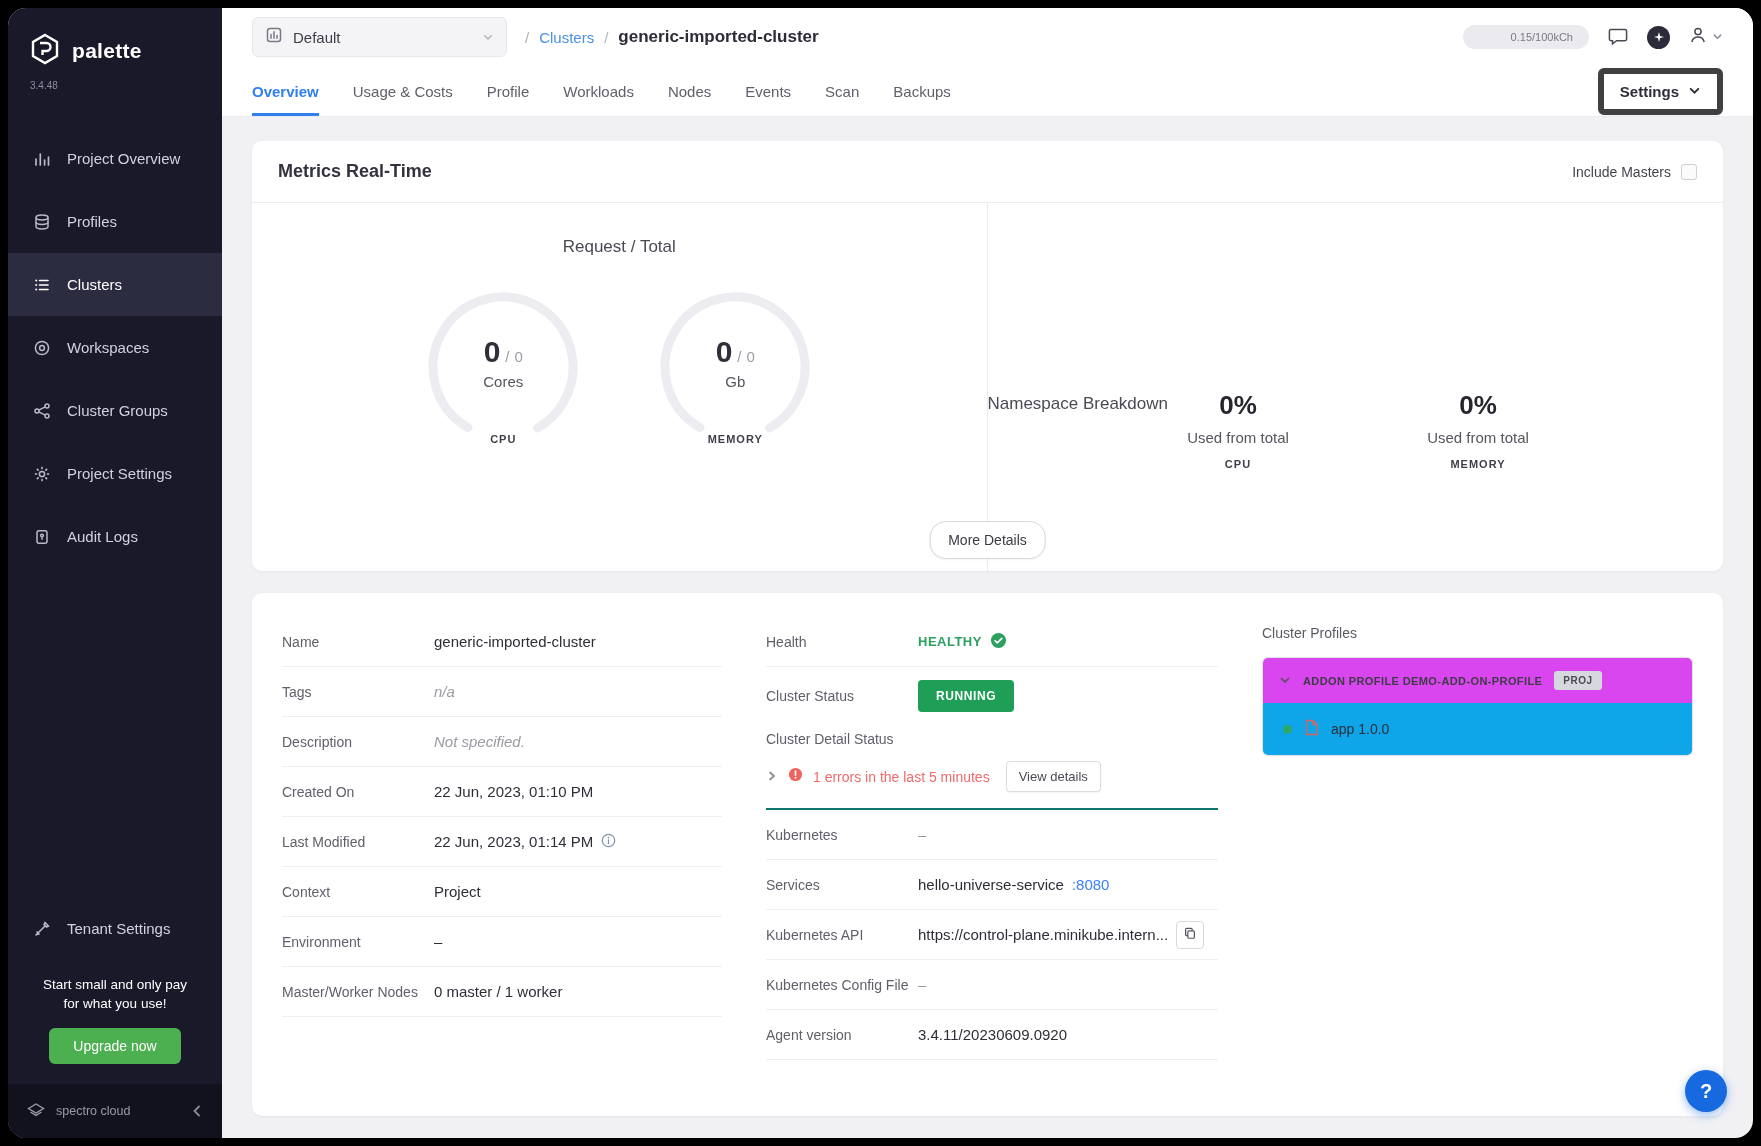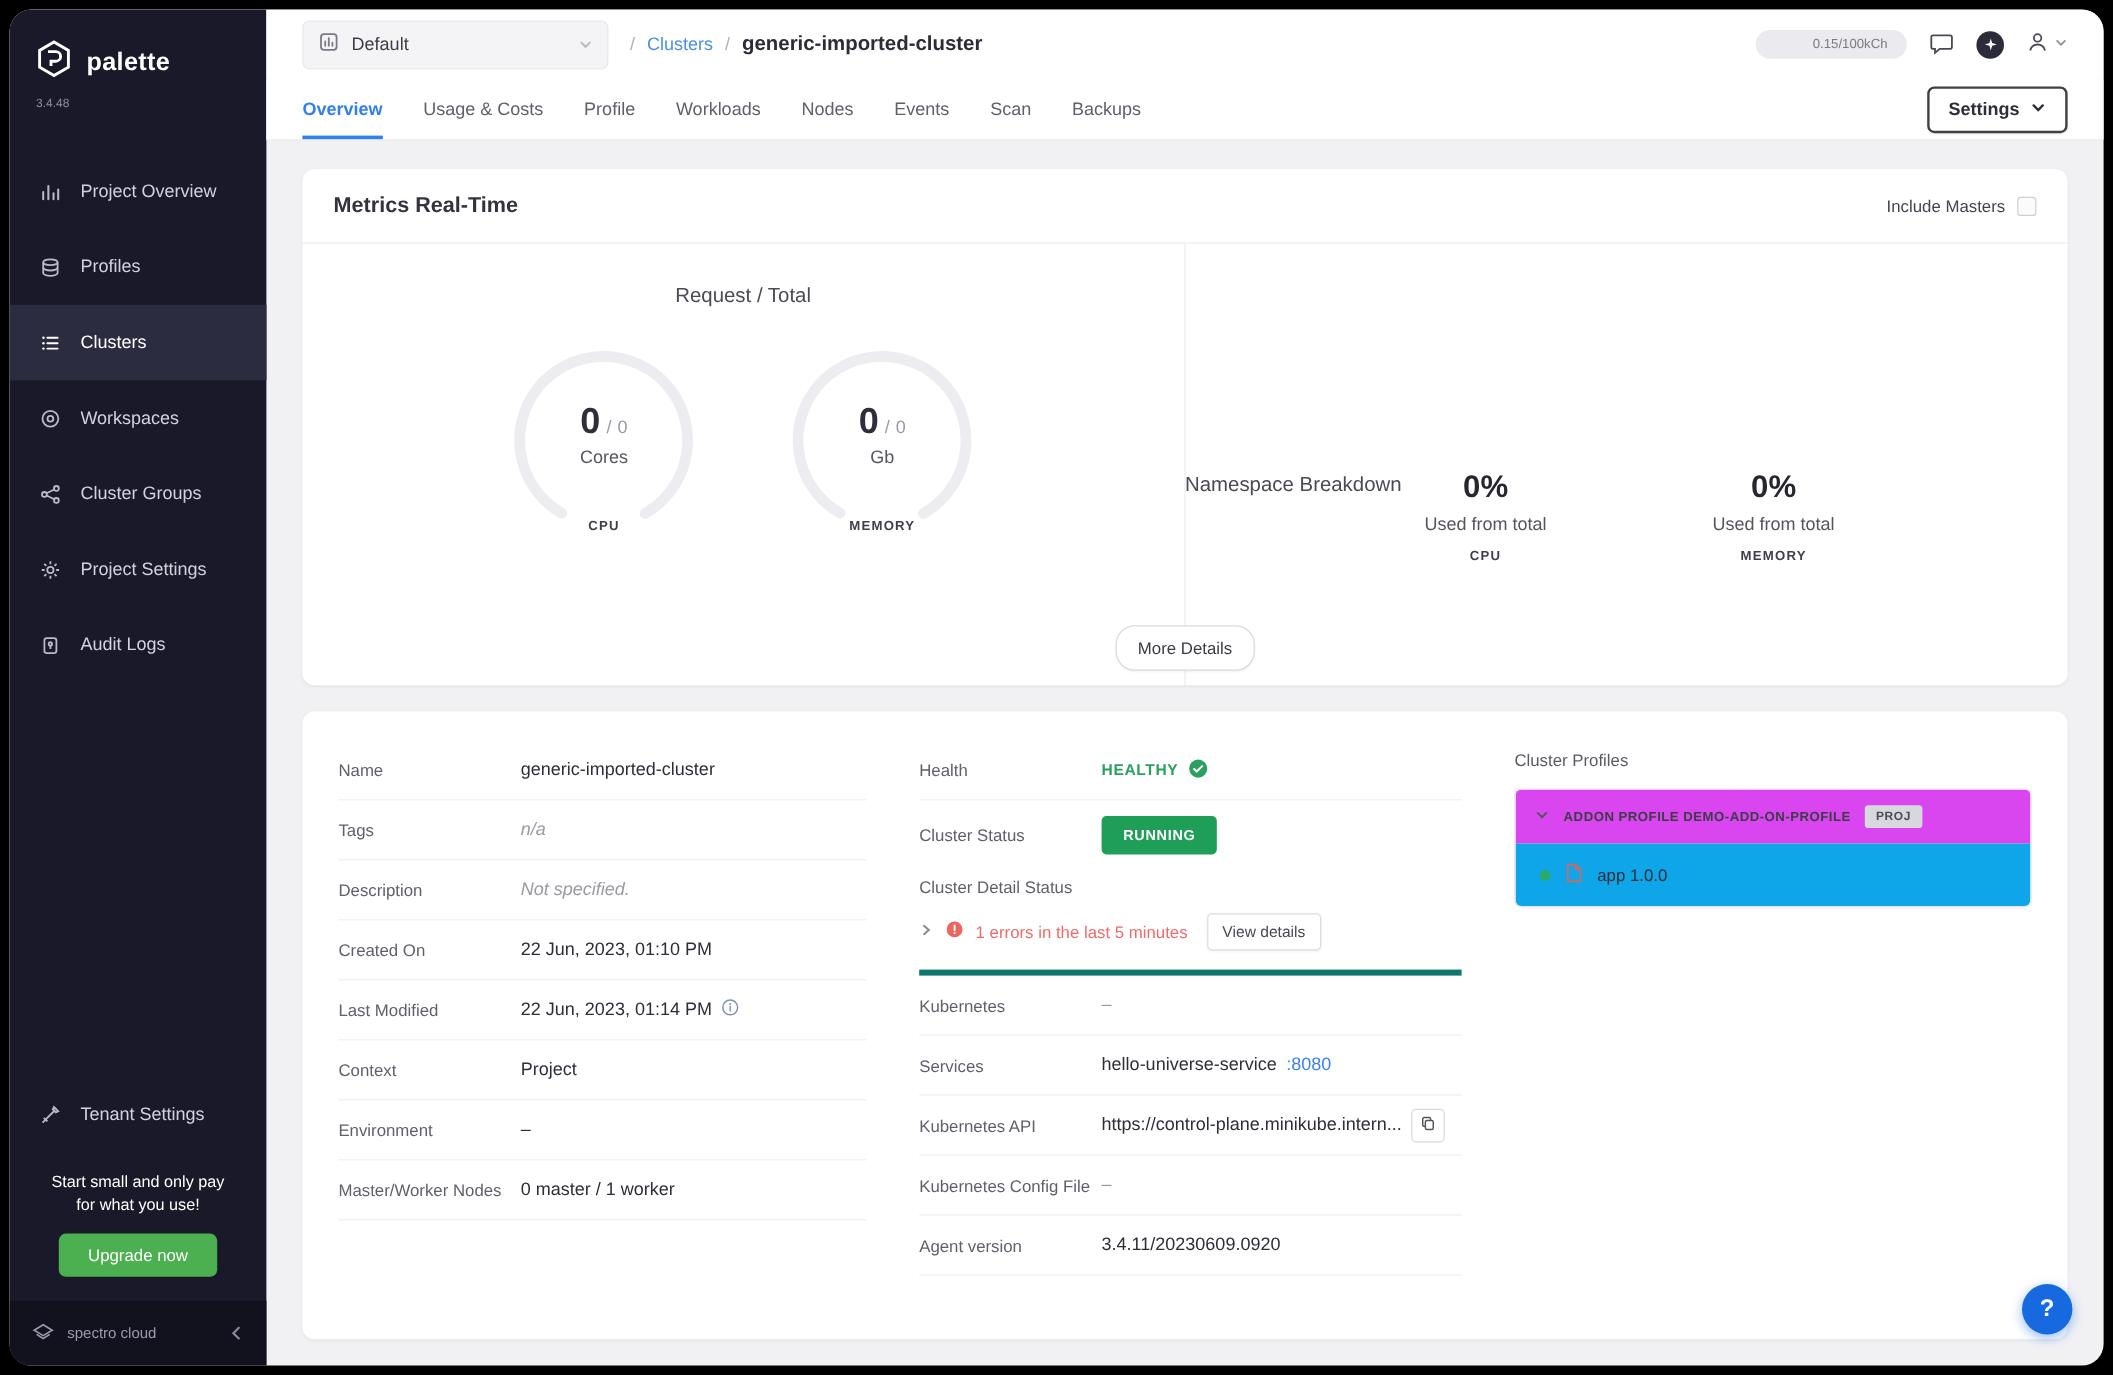--- a/index.html
+++ b/index.html
@@ -34,21 +34,21 @@
   .bc-current { font-size:17px; font-weight:600; color:#2c2c36; }
   .topbar-right { margin-left:auto; display:flex; align-items:center; gap:18px; }
   .usage-pill { background:#ebebef; border-radius:12px; padding:6px 16px 6px 48px; font-size:11px; color:#7a7a86; }
   .icon-btn { display:flex; align-items:center; color:#4a4a55; cursor:pointer; background:none; border:none; padding:0; }
   .dark-circle { width:23px; height:23px; border-radius:50%; background:#2b2b3a; display:flex; align-items:center; justify-content:center; }
   .user-chip { display:flex; align-items:center; gap:4px; cursor:pointer; color:#4a4a55; }
 
   .tabsbar { height:50px; background:#fff; display:flex; align-items:center; padding:0 30px; flex-shrink:0; box-shadow:0 1px 0 #ececf0; }
   .tab { height:100%; display:flex; align-items:center; margin-right:34px; font-size:15px; color:#60606b; border-bottom:3px solid transparent; padding-top:3px; cursor:pointer; }
   .tab.active { color:#2f80ed; border-bottom-color:#2f80ed; font-weight:600; }
-  .settings-btn { margin-left:auto; display:flex; align-items:center; gap:9px; background:#fff; border:2px solid #404040; box-shadow:0 1px 2px rgba(0,0,0,.06); border-radius:6px; padding:9px 16px; font-size:15px; font-weight:600; color:#2e2e38; font-family:inherit; cursor:pointer; }
+  .settings-btn { margin-left:auto; display:flex; align-items:center; gap:9px; background:#fff; border:6px solid #404040; box-shadow:0 1px 2px rgba(0,0,0,.06); border-radius:6px; padding:9px 16px; font-size:15px; font-weight:600; color:#2e2e38; font-family:inherit; cursor:pointer; }
 
   .content { flex:1; padding:25px 30px 22px; display:flex; flex-direction:column; min-height:0; }
   .card { background:#fff; border-radius:10px; box-shadow:0 1px 3px rgba(20,20,40,.05); }
 
   
   .metrics-card { margin-bottom:22px; position:relative; }
   .metrics-header { display:flex; align-items:center; justify-content:space-between; padding:20px 26px; border-bottom:1px solid #ececf0; }
   .metrics-title { font-size:18px; font-weight:600; color:#33333d; }
   .include-masters { display:flex; align-items:center; gap:10px; font-size:14px; color:#44444e; }
   .checkbox { width:16px; height:16px; border:1px solid #cfcfd6; border-radius:3px; background:#fbfbfc; cursor:pointer; }
@@ -78,21 +78,21 @@
   .col-mid { width:452px; flex-shrink:0; }
   .col-right { flex:1; min-width:0; }
   .info-row { display:flex; align-items:center; min-height:50px; border-bottom:1px solid #efeff2; }
   .info-label { width:152px; flex-shrink:0; color:#60606b; font-size:14px; }
   .info-value { color:#2e2e38; font-size:15px; display:flex; align-items:center; gap:8px; }
   .info-value.muted { color:#9a9aa2; font-style:italic; }
   .dash { color:#9a9aa2; }
   .health-value { color:#2ba05f; font-size:13px; font-weight:700; letter-spacing:.5px; display:flex; align-items:center; gap:8px; }
   .status-row { display:flex; align-items:center; min-height:58px; }
   .running-badge { background:#1f9e57; color:#fff; font-size:12px; font-weight:700; letter-spacing:.6px; padding:9px 18px; border-radius:4px; }
-  .detail-status-block { padding:6px 0 16px; border-bottom:5px solid #0f766e; }
+  .detail-status-block { padding:6px 0 16px; border-bottom:2px solid #0f766e; }
   .detail-status-label { color:#60606b; font-size:14px; }
   .error-row { display:flex; align-items:center; gap:10px; margin-top:14px; }
   .error-text { color:#ef6a6a; font-size:14px; }
   .view-details-btn { background:#fff; border:1px solid #dcdce2; border-radius:4px; padding:7px 12px; font-size:13px; color:#4a4a54; box-shadow:0 1px 2px rgba(0,0,0,.05); font-family:inherit; margin-left:6px; cursor:pointer; }
   .svc-link { color:#3b82f6; cursor:pointer; }
   .copy-btn { width:28px; height:28px; border:1px solid #d8d8de; border-radius:4px; background:#fff; display:flex; align-items:center; justify-content:center; color:#55555e; cursor:pointer; }
   .profiles-title { font-size:14px; color:#5a5a64; margin:8px 0 16px; }
   .profiles-box { border-radius:6px; overflow:hidden; border:1px solid #e2e2e8; box-shadow:0 1px 2px rgba(0,0,0,.04); }
   .profiles-head { background:#d946ef; padding:13px 16px; display:flex; align-items:center; gap:12px; cursor:pointer; }
   .profiles-name { font-size:11px; font-weight:700; color:#3c3c46; letter-spacing:.4px; }

